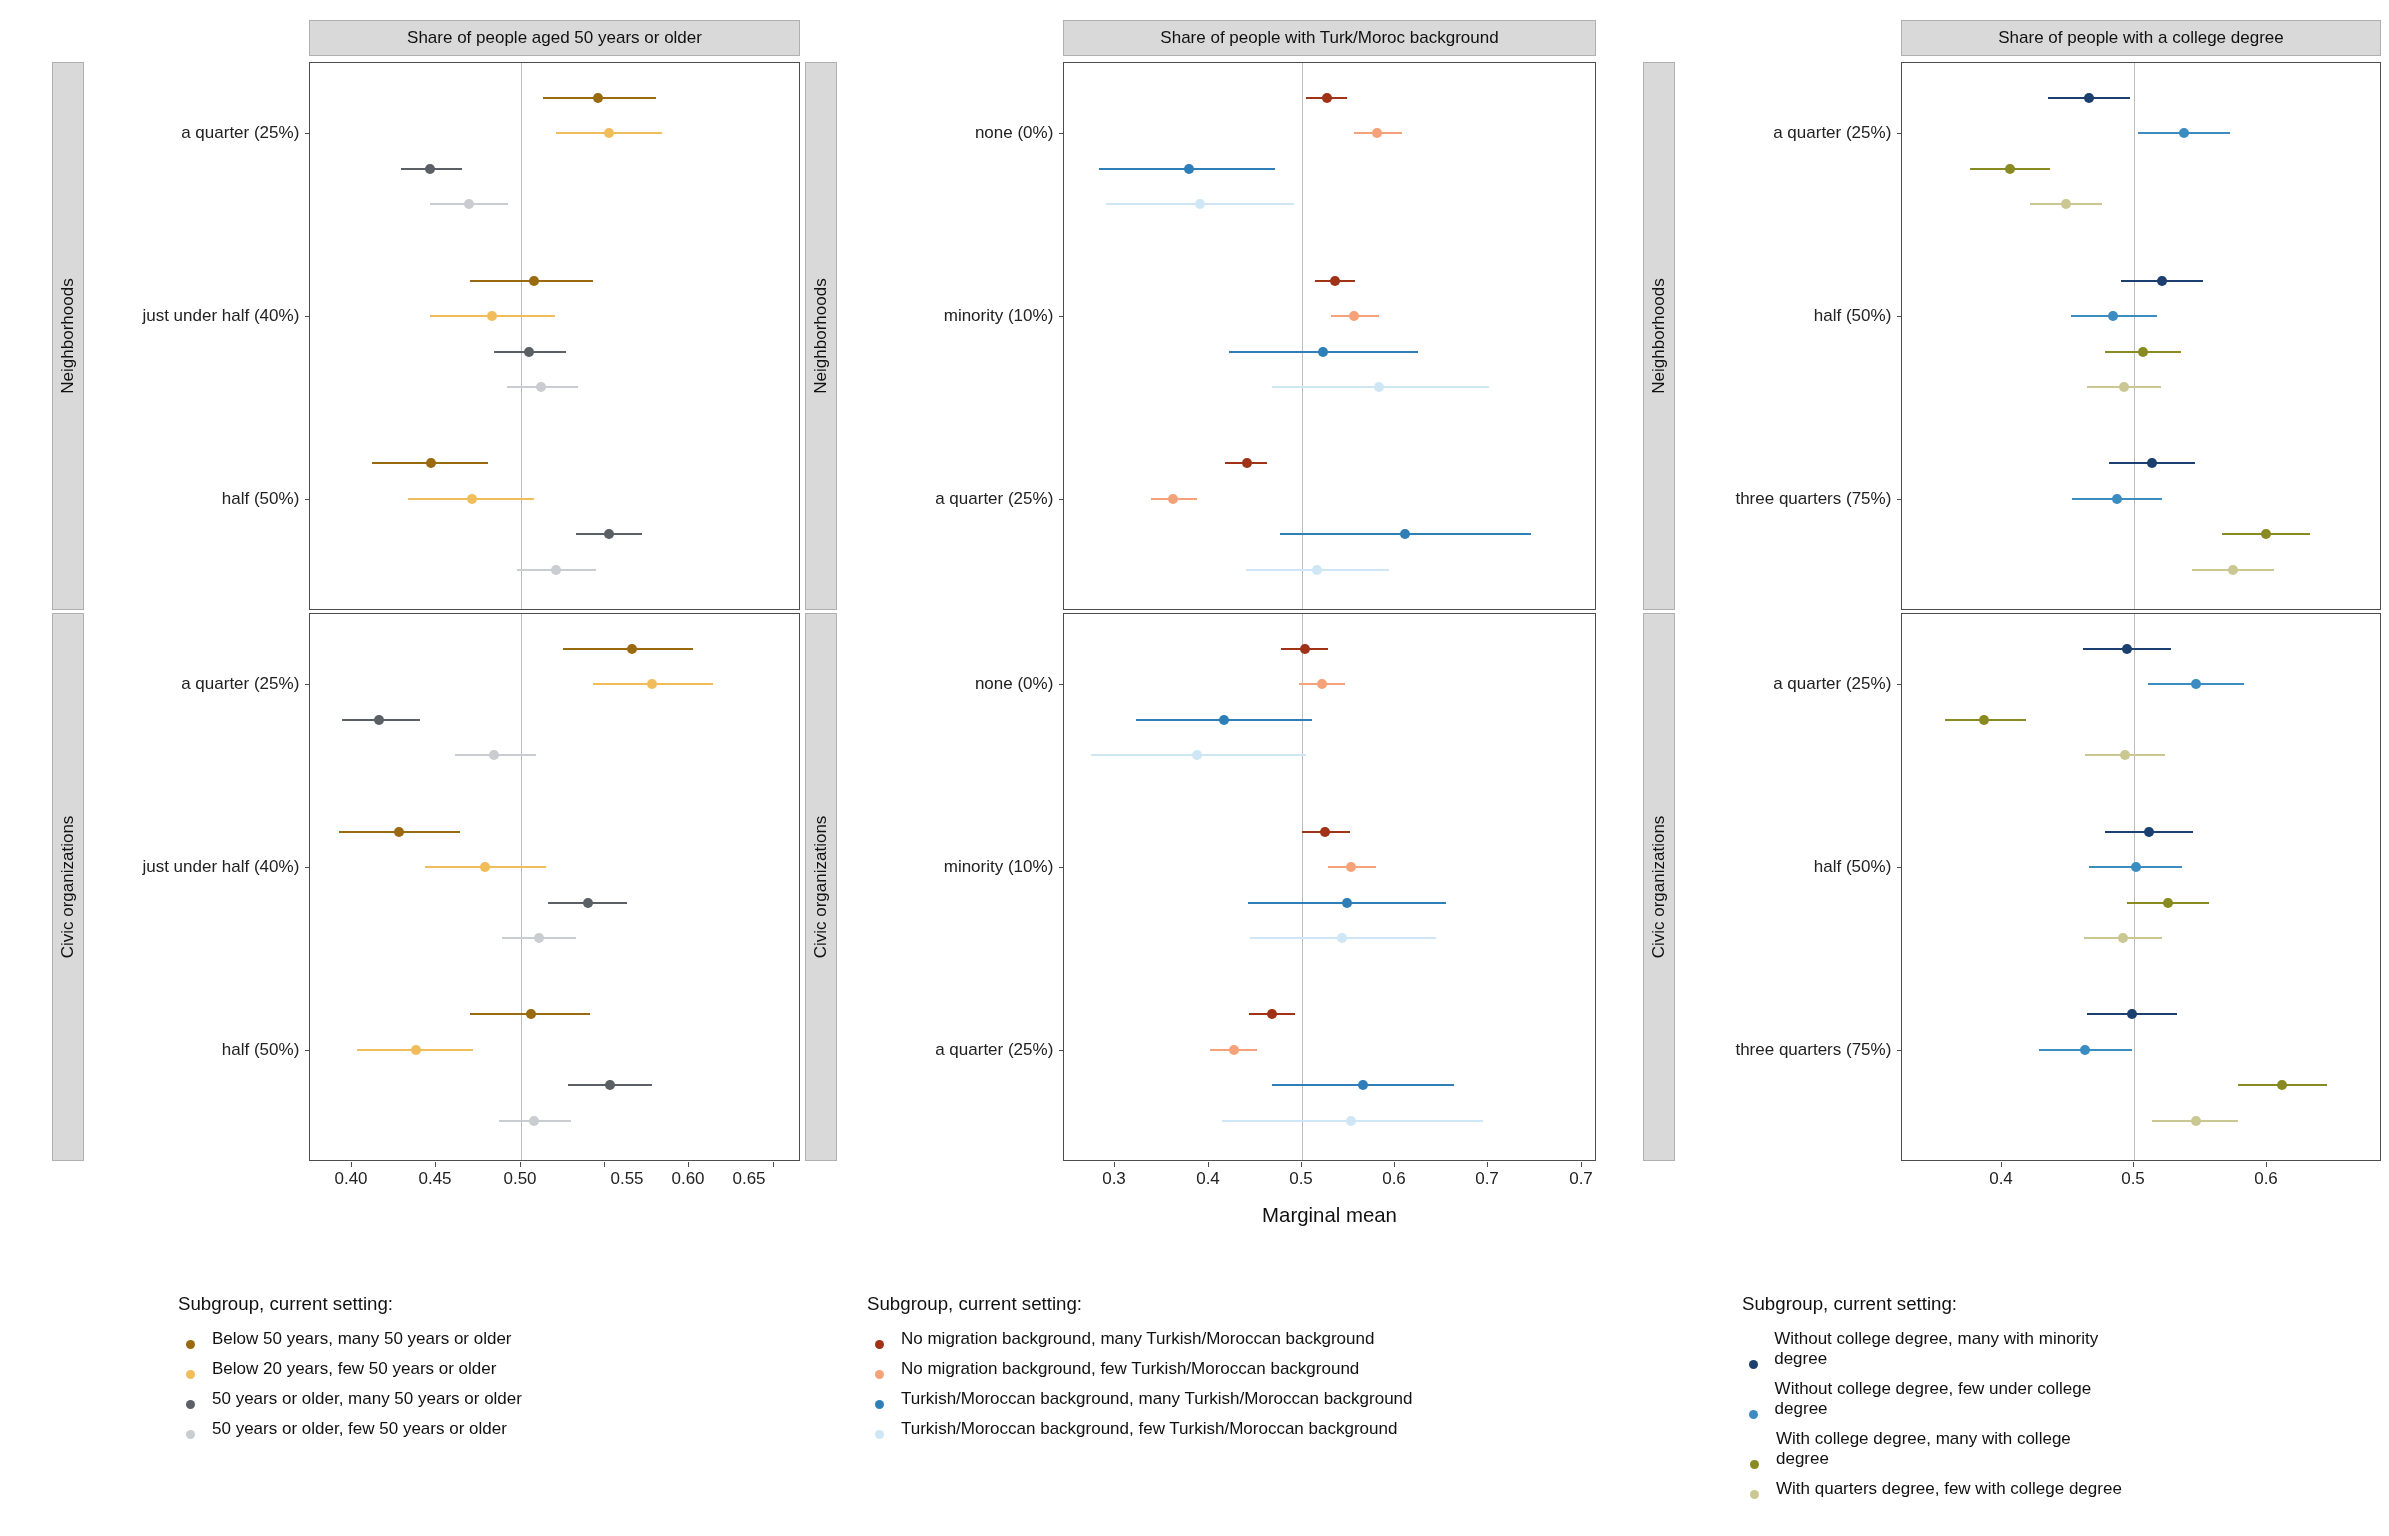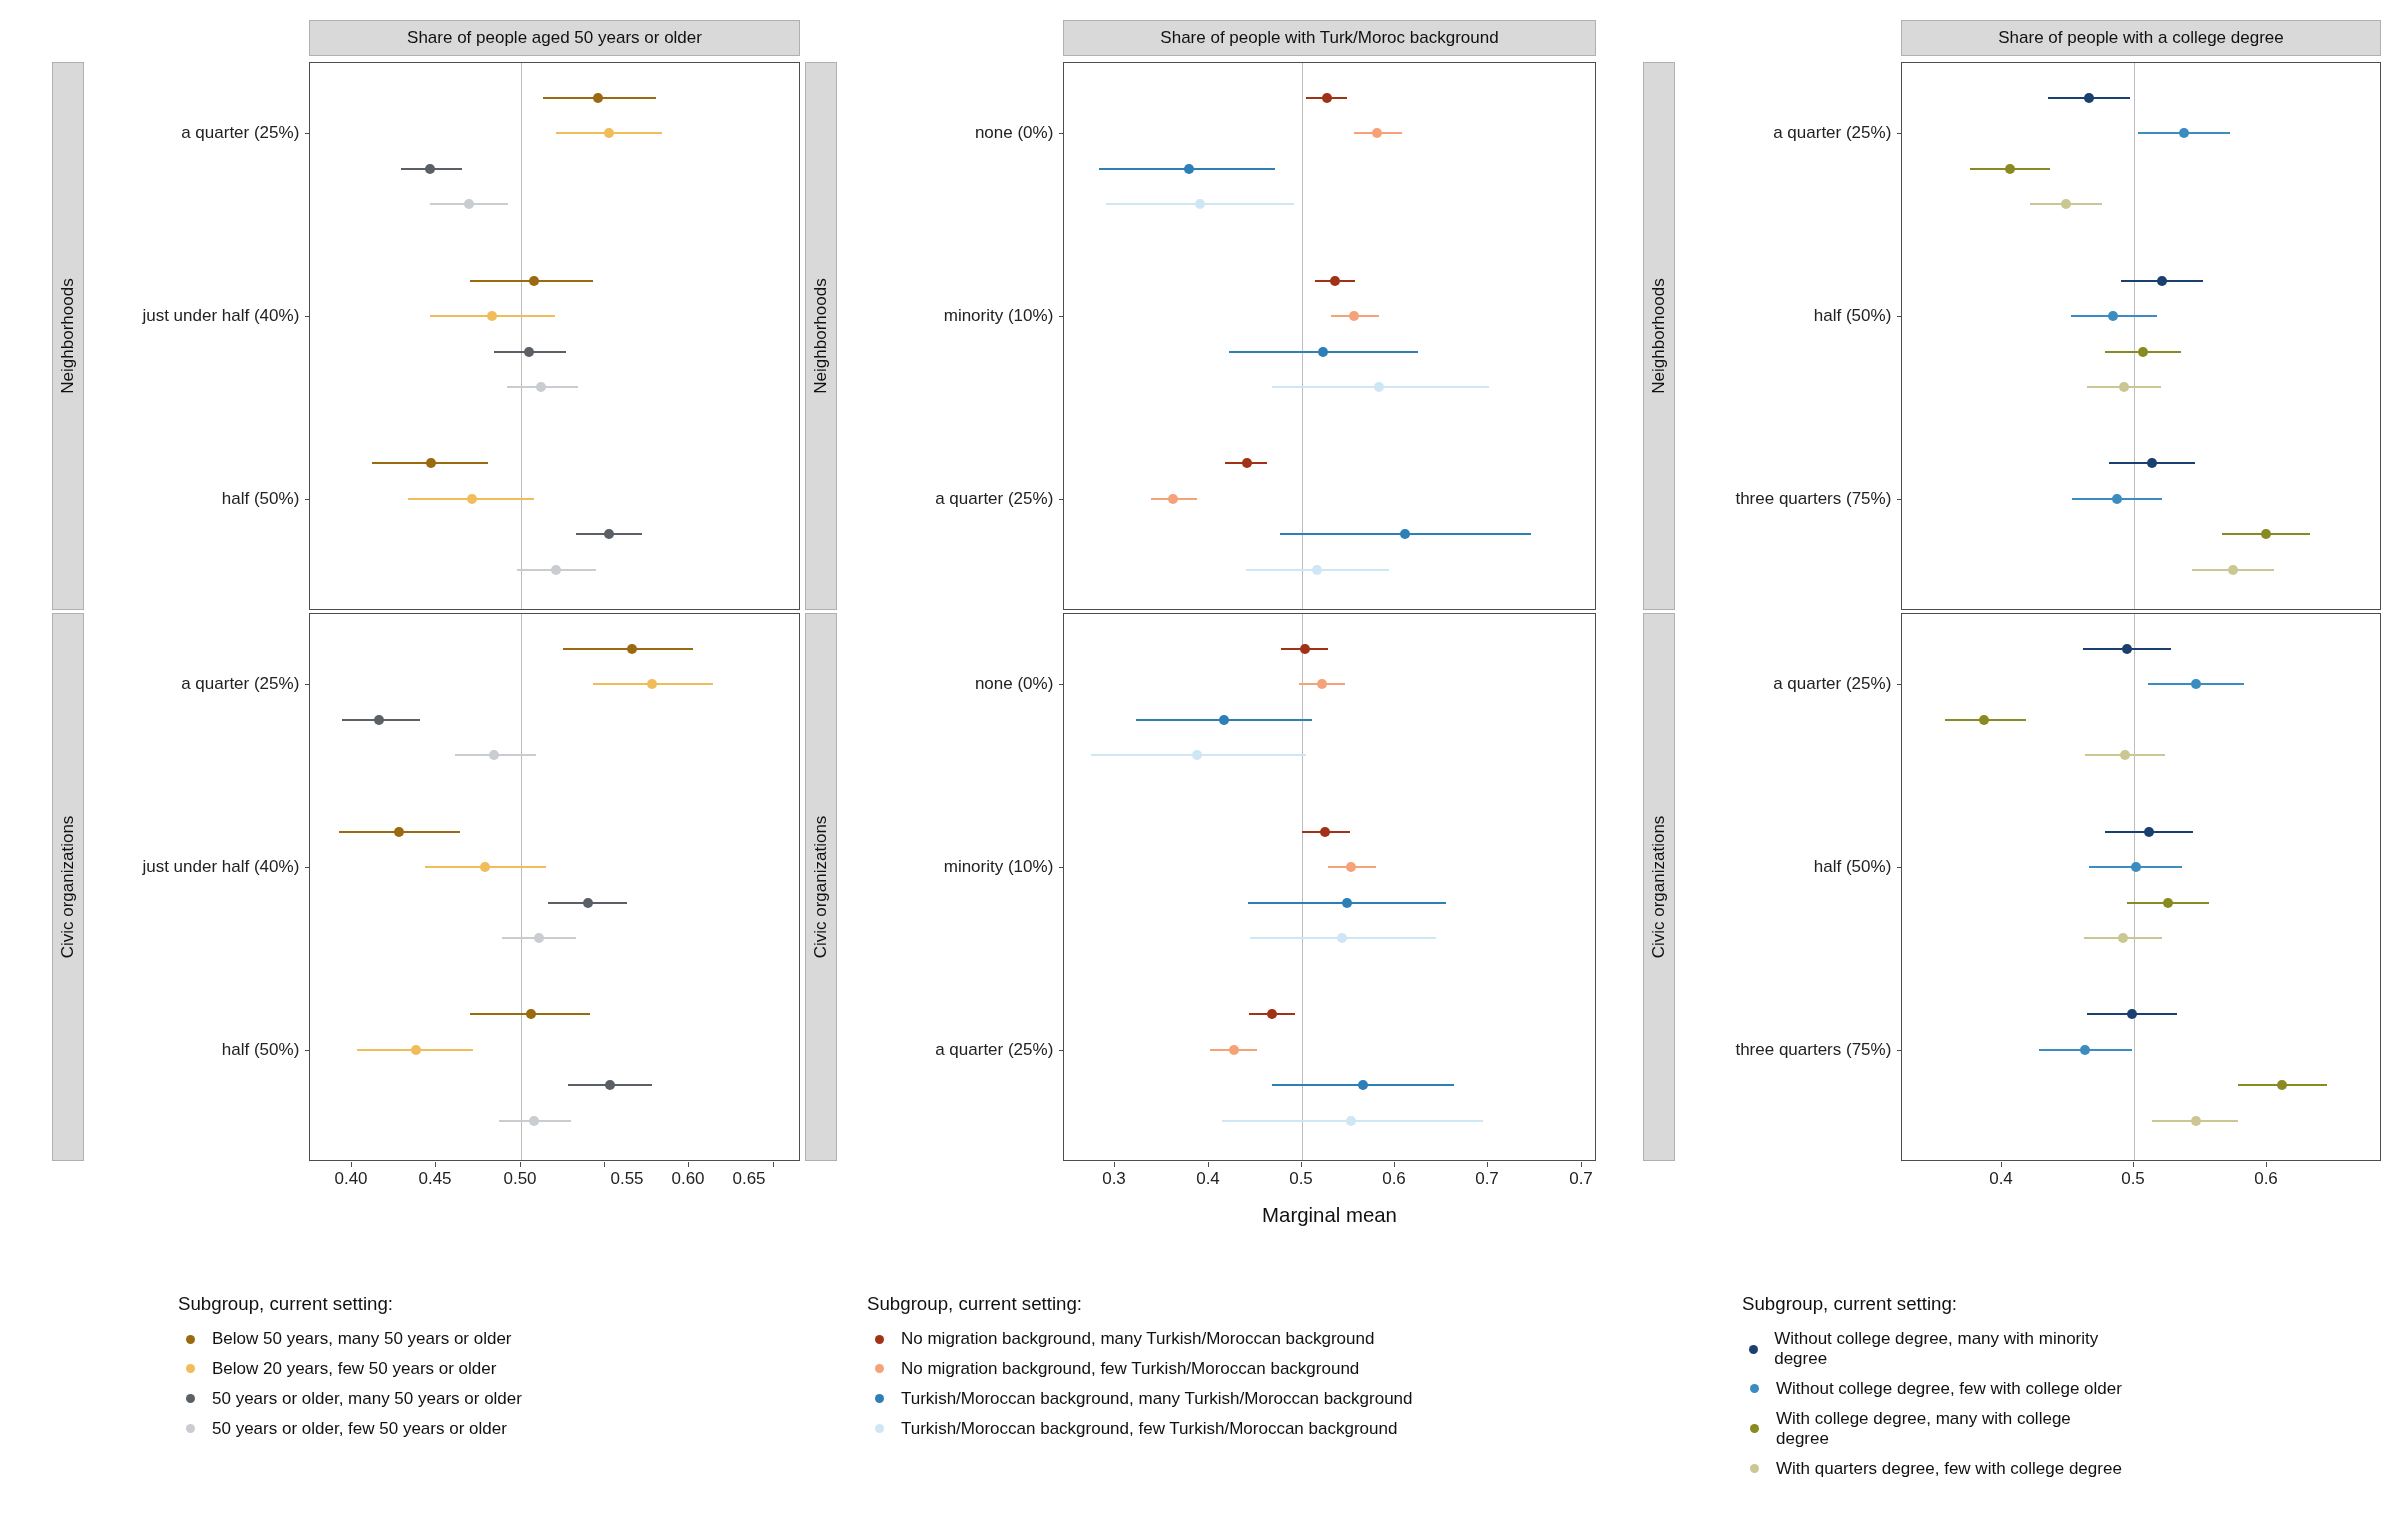--- a/index.html
+++ b/index.html
@@ -102,21 +102,21 @@
     font-size: 17px;
     color: #111;
   }
   .legend-title {
     font-size: 18.7px;
     margin-bottom: 14.2px;
     color: #111;
   }
   .legend-item {
     display: flex;
-    align-items: center;
+    align-items: flex-end;
     margin-bottom: 9.8px;
   }
   .legend-key {
     width: 25px;
     display: flex;
     justify-content: center;
     align-items: center;
     margin-right: 9px;
   }
   .legend-dot {
@@ -593,21 +593,21 @@
       <div class="legend-item">
         <div class="legend-key">
           <span class="legend-dot" style="background:#1b3f6e;"></span>
         </div>
         <span>Without college degree, many with minority degree</span>
       </div>
       <div class="legend-item">
         <div class="legend-key">
           <span class="legend-dot" style="background:#3a8cc1;"></span>
         </div>
-        <span>Without college degree, few with college older</span>
+        <span>Without college degree, few under college degree</span>
       </div>
       <div class="legend-item">
         <div class="legend-key">
           <span class="legend-dot" style="background:#8a8a22;"></span>
         </div>
         <span>With college degree, many with college degree</span>
       </div>
       <div class="legend-item">
         <div class="legend-key">
           <span class="legend-dot" style="background:#cbc793;"></span>

